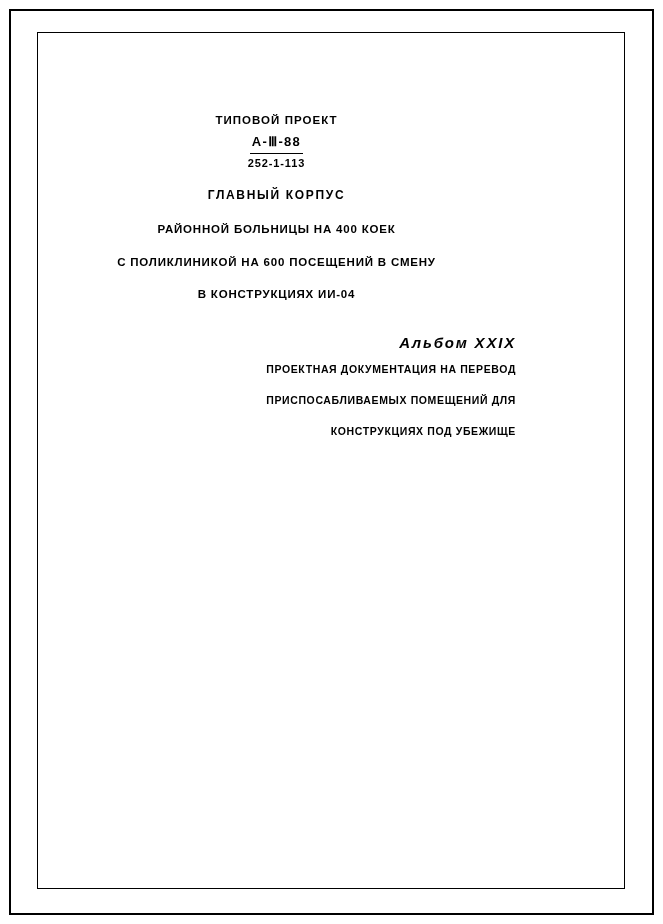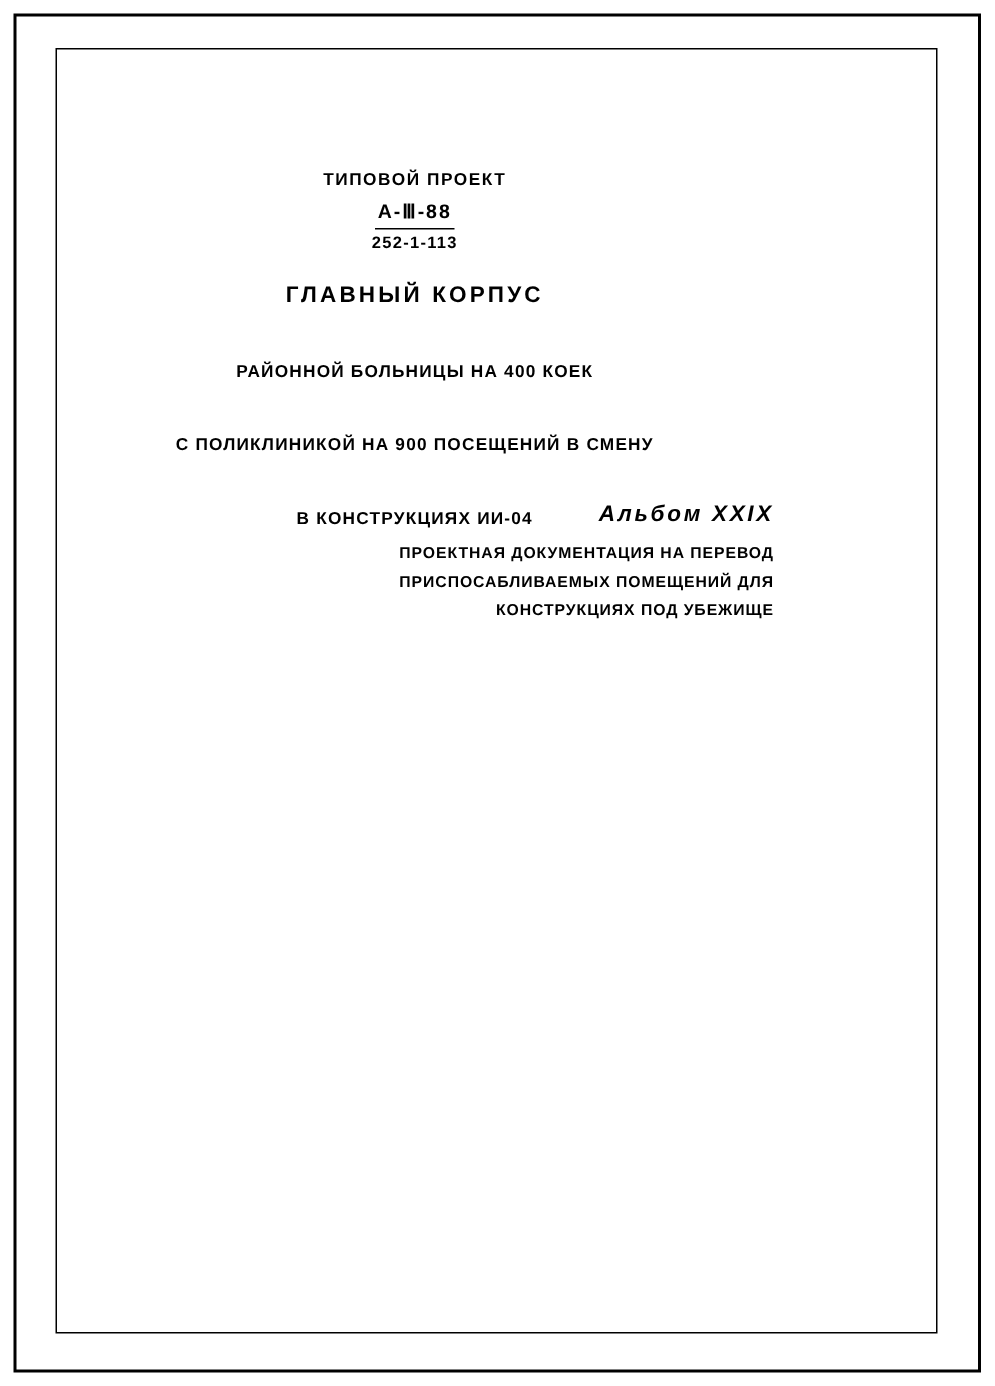--- a/index.html
+++ b/index.html
@@ -87,42 +87,42 @@
     padding: 0 2px 1px 2px;
     letter-spacing: 0.10em;
   }
   .l-subcode {
     font-size: 11px;
     font-weight: 600;
     letter-spacing: 0.08em;
     margin-top: 2px;
   }
   .l-heading {
-    font-size: 15px;
+    font-size: 12px;
     margin-top: 16px;
     letter-spacing: 0.14em;
   }
   .l-desc {
     font-size: 11.5px;
-    margin-top: 32px;
+    margin-top: 16px;
     letter-spacing: 0.07em;
   }
   .l-album {
     font-size: 15px;
     font-style: italic;
     font-weight: 700;
     letter-spacing: 0.12em;
   }
   .l-doc {
     font-size: 10.5px;
     margin-top: 8px;
     letter-spacing: 0.06em;
   }
   .l-doc + .l-doc {
-    margin-top: 4px;
+    margin-top: 16px;
   }
   .code-wrap {
     display: inline-block;
     text-align: center;
   }
 </style>
 </head>
 <body>
 
 <div class="page">
@@ -137,21 +137,21 @@
 
       <div class="code-wrap">
         <div class="line l-code">А-Ⅲ-88</div>
         <div class="line l-subcode">252-1-113</div>
       </div>
 
       <div class="line l-heading">ГЛАВНЫЙ КОРПУС</div>
 
       <div class="line l-desc">РАЙОННОЙ БОЛЬНИЦЫ НА 400 КОЕК</div>
 
-      <div class="line l-desc">С ПОЛИКЛИНИКОЙ НА 900 ПОСЕЩЕНИЙ В СМЕНУ</div>
+      <div class="line l-desc">С ПОЛИКЛИНИКОЙ НА 600 ПОСЕЩЕНИЙ В СМЕНУ</div>
 
       <div class="line l-desc">В КОНСТРУКЦИЯХ ИИ-04</div>
     </div>
 
     <div class="block-bottom">
       <div class="line l-album">Альбом XXIX</div>
 
       <div class="line l-doc">ПРОЕКТНАЯ ДОКУМЕНТАЦИЯ НА ПЕРЕВОД</div>
 
       <div class="line l-doc">ПРИСПОСАБЛИВАЕМЫХ ПОМЕЩЕНИЙ ДЛЯ</div>

